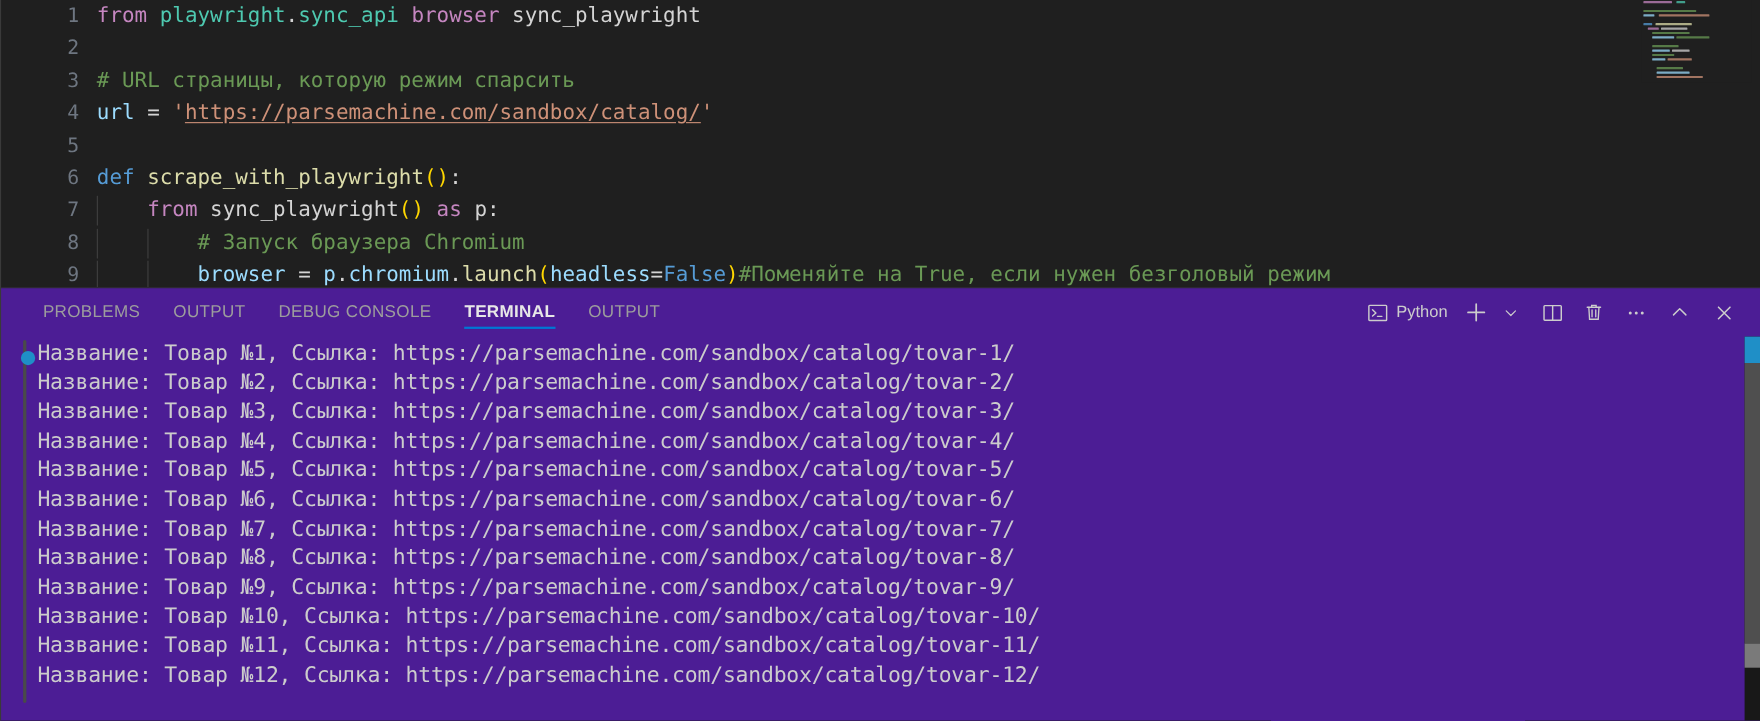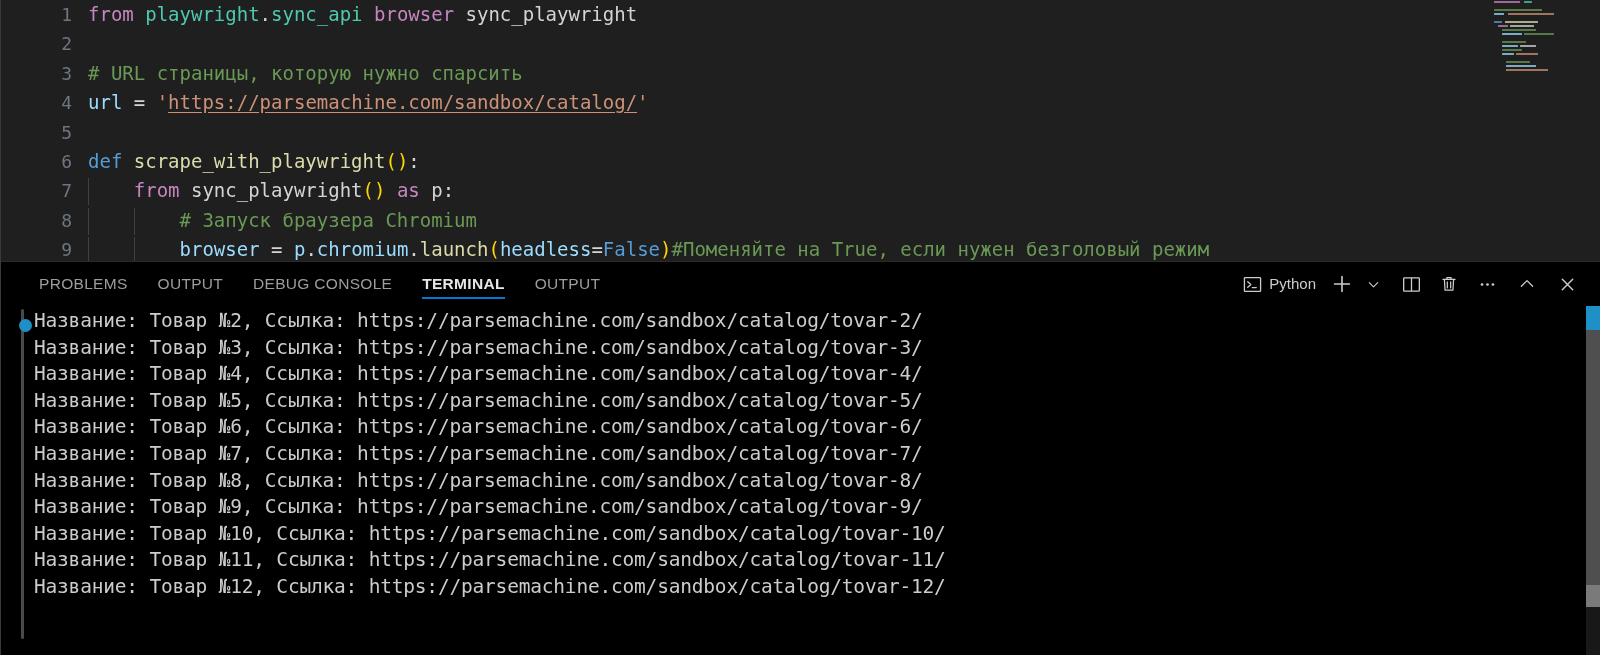--- a/index.html
+++ b/index.html
@@ -51,21 +51,21 @@
   #minimap {
     position:absolute; right:8px; top:0; width:100px; height:75px;
     background:#1f1f1f; overflow:hidden;
   }
   .mm-row { height:4px; position:relative; }
   .mm-seg { position:absolute; height:2px; top:1px; border-radius:0.5px; opacity:0.75; }
 
   
   #panel {
     position:absolute; left:0; top:261px; width:1600px; height:394px;
-    background:#000000;
+    background:#4c1d95;
   }
   #panel-border-top {
     position:absolute; left:0; top:0; width:1600px; height:1px; background:#2b2b2b;
   }
   #panel-left-border {
     position:absolute; left:0; top:0; width:1px; height:394px; background:#3a3a3a;
   }
   #panel-header {
     position:absolute; left:0; top:1px; width:1600px; height:44px;
   }
@@ -141,21 +141,21 @@
   }
 </style>
 </head>
 <body>
 
 <div id="editor">
   <div id="editor-left-border"></div>
   <div id="code-lines">
       <div class="code-line"><span class="ln">1</span><span class="code-text"><span class="t-kw">from </span><span class="t-mod">playwright</span><span class="t-plain">.</span><span class="t-mod">sync_api</span><span class="t-plain"> </span><span class="t-kw">browser</span><span class="t-plain"> sync_playwright</span></span></div>
       <div class="code-line"><span class="ln">2</span><span class="code-text"></span></div>
-      <div class="code-line"><span class="ln">3</span><span class="code-text"><span class="t-com"># URL страницы, которую нужно спарсить</span></span></div>
+      <div class="code-line"><span class="ln">3</span><span class="code-text"><span class="t-com"># URL страницы, которую режим спарсить</span></span></div>
       <div class="code-line"><span class="ln">4</span><span class="code-text"><span class="t-var">url</span><span class="t-op"> = </span><span class="t-str">'</span><span class="t-link">https://parsemachine.com/sandbox/catalog/</span><span class="t-str">'</span></span></div>
       <div class="code-line"><span class="ln">5</span><span class="code-text"></span></div>
       <div class="code-line"><span class="ln">6</span><span class="code-text"><span class="t-def">def </span><span class="t-fn">scrape_with_playwright</span><span class="t-paren1">(</span><span class="t-paren1">)</span><span class="t-plain">:</span></span></div>
       <div class="code-line"><span class="ln">7</span><span class="ind" style="left: 88px;"></span><span class="code-text"><span class="t-plain">    </span><span class="t-kw">from </span><span class="t-plain">sync_playwright</span><span class="t-paren1">(</span><span class="t-paren1">)</span><span class="t-plain"> </span><span class="t-kw">as</span><span class="t-plain"> p:</span></span></div>
       <div class="code-line"><span class="ln">8</span><span class="ind" style="left: 88px;"></span><span class="ind" style="left: 133.84px;"></span><span class="code-text"><span class="t-plain">        </span><span class="t-com"># Запуск браузера Chromium</span></span></div>
       <div class="code-line"><span class="ln">9</span><span class="ind" style="left: 88px;"></span><span class="ind" style="left: 133.84px;"></span><span class="code-text"><span class="t-plain">        </span><span class="t-var">browser</span><span class="t-op"> = </span><span class="t-var">p</span><span class="t-plain">.</span><span class="t-var">chromium</span><span class="t-plain">.</span><span class="t-fn">launch</span><span class="t-paren1">(</span><span class="t-var">headless</span><span class="t-op">=</span><span class="t-const">False</span><span class="t-paren1">)</span><span class="t-com">#Поменяйте на True, если нужен безголовый режим</span></span></div>
     </div>
   <div id="minimap">
       <div class="mm-row">
         <div class="mm-seg" style="left: 2px; width: 26px; background: rgb(197, 134, 192);"></div>
@@ -277,20 +277,21 @@
           <path d="M3.6 3.6 L12.4 12.4 M12.4 3.6 L3.6 12.4"></path>
         </svg>
       </div>
     </div>
   </div>
 
   <div id="terminal-body">
     <div id="cmd-decoration"></div>
     <div id="cmd-dot"></div>
     <div id="term-lines">
+        <div class="tline">Название: Товар №1, Ссылка: https://parsemachine.com/sandbox/catalog/tovar-1/</div>
         <div class="tline">Название: Товар №2, Ссылка: https://parsemachine.com/sandbox/catalog/tovar-2/</div>
         <div class="tline">Название: Товар №3, Ссылка: https://parsemachine.com/sandbox/catalog/tovar-3/</div>
         <div class="tline">Название: Товар №4, Ссылка: https://parsemachine.com/sandbox/catalog/tovar-4/</div>
         <div class="tline">Название: Товар №5, Ссылка: https://parsemachine.com/sandbox/catalog/tovar-5/</div>
         <div class="tline">Название: Товар №6, Ссылка: https://parsemachine.com/sandbox/catalog/tovar-6/</div>
         <div class="tline">Название: Товар №7, Ссылка: https://parsemachine.com/sandbox/catalog/tovar-7/</div>
         <div class="tline">Название: Товар №8, Ссылка: https://parsemachine.com/sandbox/catalog/tovar-8/</div>
         <div class="tline">Название: Товар №9, Ссылка: https://parsemachine.com/sandbox/catalog/tovar-9/</div>
         <div class="tline">Название: Товар №10, Ссылка: https://parsemachine.com/sandbox/catalog/tovar-10/</div>
         <div class="tline">Название: Товар №11, Ссылка: https://parsemachine.com/sandbox/catalog/tovar-11/</div>

